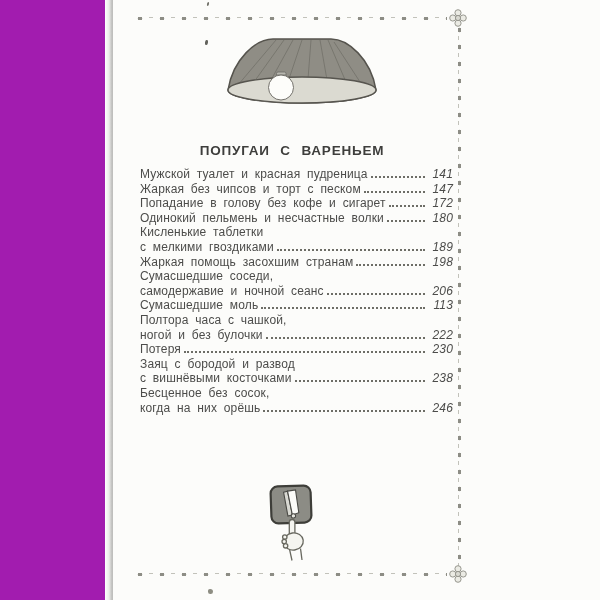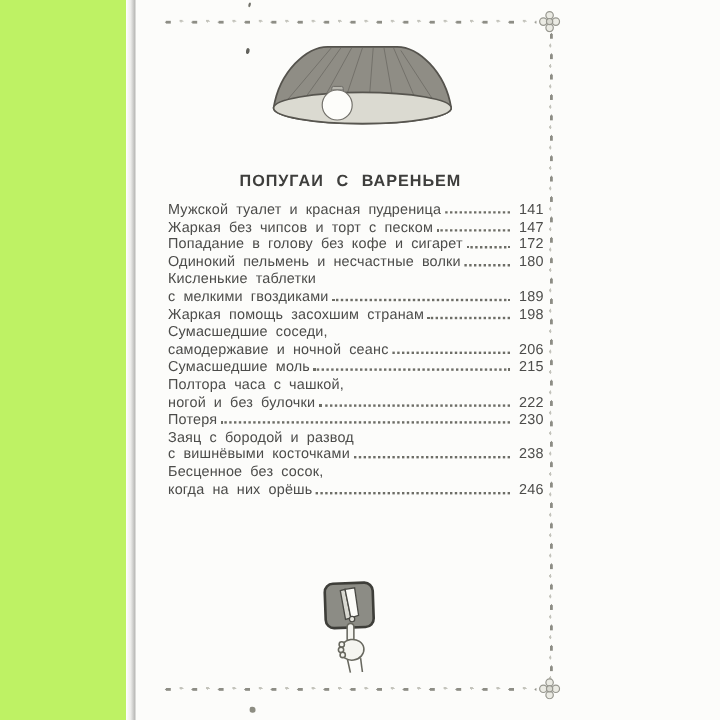--- a/index.html
+++ b/index.html
@@ -1,18 +1,18 @@
 <!DOCTYPE html>
 <html><head>
 <meta charset="utf-8">
 <style>
   html,body{margin:0;padding:0;}
   body{width:600px;height:600px;background:#ffffff;overflow:hidden;
        font-family:"Liberation Sans",sans-serif;}
-  .photo{position:relative;width:600px;height:600px;background:#bef264;}
+  .photo{position:relative;width:600px;height:600px;background:#a21caf;}
   
   .book-page{position:absolute;left:113px;top:0;width:487px;height:600px;background:#fcfcfa;}
   .spine-shadow{position:absolute;left:105px;top:0;width:13px;height:600px;
        background:linear-gradient(90deg,#ffffff 0%,#ececea 30%,#bcbcba 55%,#d8d8d5 78%,#f7f7f5 100%);}
   
   .h-dashes{position:absolute;height:7px;
        background-image:
         radial-gradient(4px 2.3px at 5px 3.5px,#8d8d85 60%,rgba(0,0,0,0) 63%),
         radial-gradient(2.6px 1.5px at 16px 2.6px,#c2c2ba 60%,rgba(0,0,0,0) 63%);
        background-size:22px 7px;}
@@ -30,21 +30,21 @@
   .switch{position:absolute;left:251px;top:482px;width:88px;height:80px;}
   
   .chapter-title{position:absolute;left:135px;top:143px;width:314px;text-align:center;
        font-size:13.5px;font-weight:700;letter-spacing:.8px;word-spacing:6px;color:#3e3e3c;}
   
   .toc{position:absolute;left:140px;top:167px;width:313px;font-size:12px;color:#4c4c4a;
        letter-spacing:.15px;}
   .toc-row{display:flex;align-items:baseline;height:14.6px;line-height:14.6px;}
   .toc-row .t{white-space:nowrap;word-spacing:3.2px;flex:0 0 auto;}
   .toc-row .dots{flex:1 1 auto;min-width:0;border-bottom:2px dotted #6d6d66;margin:0 2px 3px 3px;}
-  .toc-row .p{flex:0 0 auto;min-width:26px;text-align:right;}
+  .toc-row .p{flex:0 0 auto;min-width:26px;text-align:right;font-style:italic;}
   .toc-row.noleader .dots{border-bottom:none;}
   
   .speck{position:absolute;background:#72726a;border-radius:50%;}
   .speck1{left:207px;top:2px;width:2px;height:4px;transform:rotate(14deg);}
   .speck2{left:205px;top:40px;width:2.5px;height:5px;transform:rotate(10deg);background:#62625c;}
   .speck3{left:208px;top:589px;width:5px;height:5px;background:#8d8d82;border-radius:40% 60% 50% 50%;}
 </style>
 </head>
 <body>
 
@@ -138,21 +138,21 @@
           <span class="p"></span>
         </div>
       <div class="toc-row">
           <span class="t">самодержавие и ночной сеанс</span>
           <span class="dots"></span>
           <span class="p">206</span>
         </div>
       <div class="toc-row">
           <span class="t">Сумасшедшие моль</span>
           <span class="dots"></span>
-          <span class="p">215</span>
+          <span class="p">113</span>
         </div>
       <div class="toc-row noleader">
           <span class="t">Полтора часа с чашкой,</span>
           <span class="dots"></span>
           <span class="p"></span>
         </div>
       <div class="toc-row">
           <span class="t">ногой и без булочки</span>
           <span class="dots"></span>
           <span class="p">222</span>

